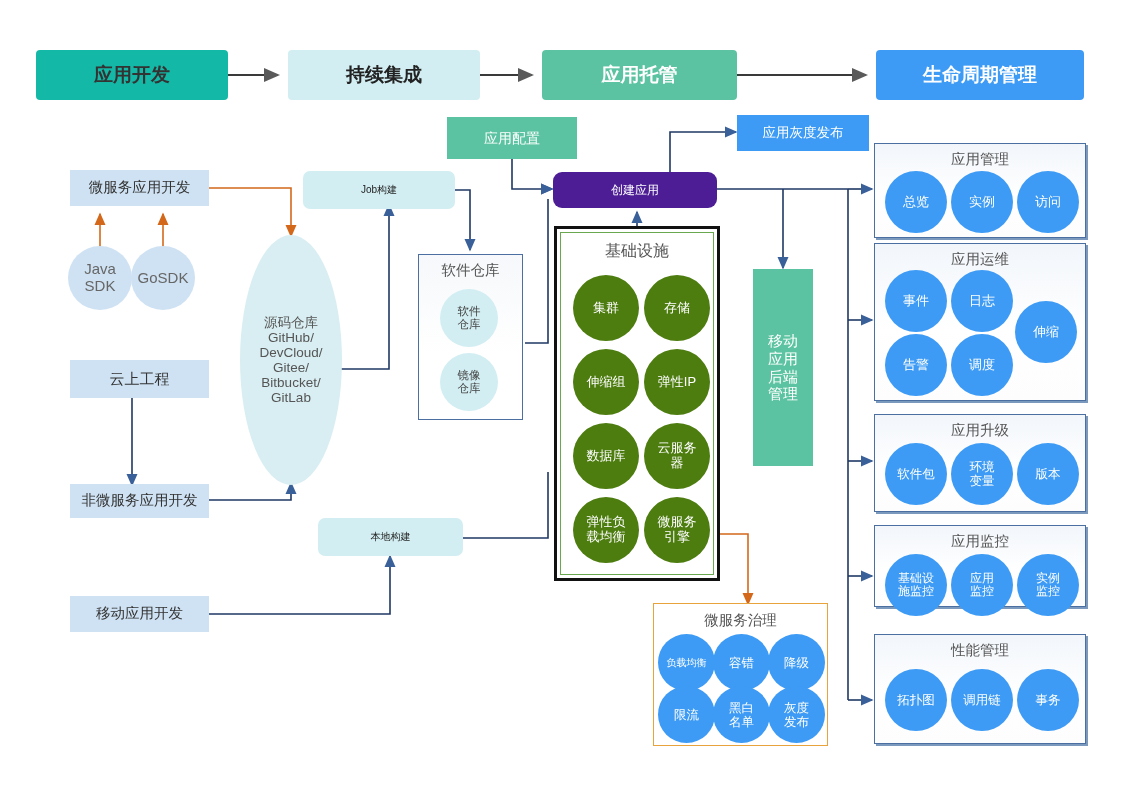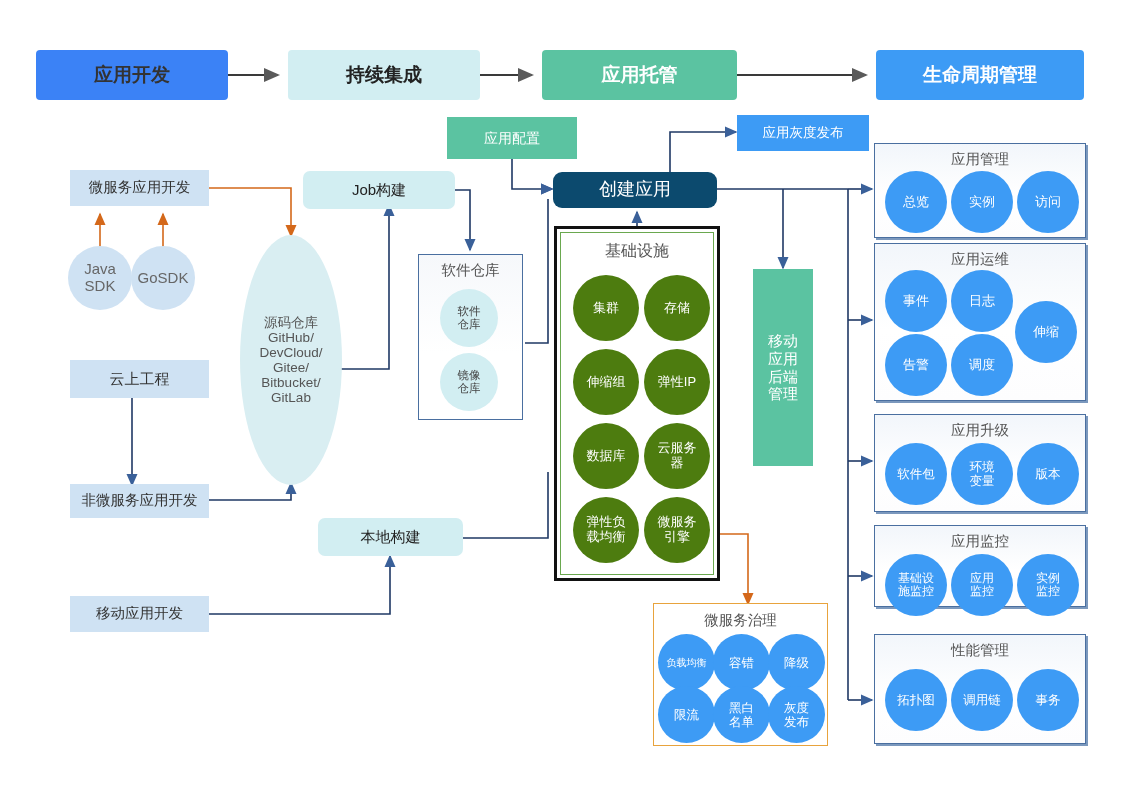--- a/index.html
+++ b/index.html
@@ -6,30 +6,30 @@
   body{width:1123px;height:794px;position:relative;overflow:hidden;
        font-family:"Liberation Sans","DejaVu Sans",sans-serif;color:#333;}
   #stage{position:relative;width:1123px;height:794px;}
   svg.wires{position:absolute;left:0;top:0;width:1123px;height:794px;pointer-events:none;}
 
   .node{position:absolute;box-sizing:border-box;display:flex;align-items:center;
         justify-content:center;text-align:center;line-height:1.18;}
 
   
   .banner{border-radius:4px;font-weight:bold;font-size:19px;}
-  .b-devel{background:#3b82f6;color:#333;}
+  .b-devel{background:#14b8a6;color:#333;}
   .b-ci{background:#d2eef2;color:#222;}
   .b-host{background:#5bc3a1;color:#ffffff;}
   .b-life{background:#3d9bf5;color:#ffffff;}
 
   
   .lblue{background:#cfe2f3;color:#333;font-size:14.5px;}
-  .cyanbox{background:#d2eef2;color:#222;font-size:15px;border-radius:7px;}
+  .cyanbox{background:#d2eef2;color:#222;font-size:10px;border-radius:7px;}
   .greenbox{background:#5bc3a1;color:#ffffff;font-size:14px;}
-  .greenround{background:#0c4a6e;color:#ffffff;font-size:18px;border-radius:9px;}
+  .greenround{background:#4c1d95;color:#ffffff;font-size:12px;border-radius:9px;}
   .bluebox{background:#3d9bf5;color:#ffffff;font-size:13.5px;}
 
   
   .circ{position:absolute;border-radius:50%;display:flex;align-items:center;
         justify-content:center;text-align:center;box-sizing:border-box;line-height:1.12;}
   .c-lblue{background:#cfe2f3;color:#666;font-size:15px;}
   .c-cyan{background:#d2eef2;color:#444;font-size:11.5px;}
   .c-green{background:#4d7c0f;color:#ffffff;font-size:13px;}
   .c-blue{background:#3d9bf5;color:#ffffff;font-size:13px;}
 

